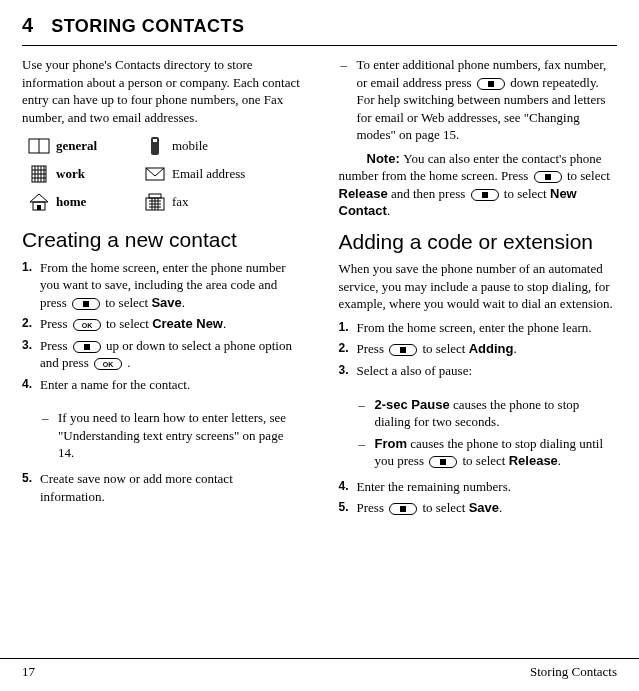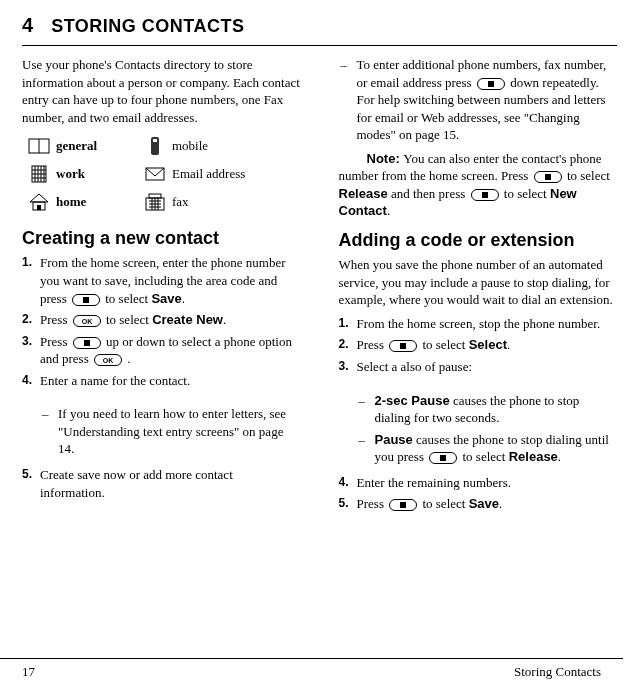--- a/index.html
+++ b/index.html
@@ -51,22 +51,22 @@
     display: flex;
     align-items: center;
     height: 28px;
   }
   .icon-cell-i { width: 34px; display:flex; justify-content:center; }
   .icon-cell-t { width: 82px; font-weight: bold; }
   .icon-cell-i2 { width: 34px; display:flex; justify-content:center; }
   .icon-cell-t2 { flex:1; }
   h2.section {
     font-family: Arial, Helvetica, sans-serif;
-    font-size: 18px;
-    font-weight: bold;
+    font-size: 21px;
+    font-weight: normal;
     margin: 8px 0 4px 0;
   }
   ol.steps { list-style: none; padding-left: 0; }
   ol.steps > li {
     display: flex;
     margin-bottom: 4px;
   }
   ol.steps > li > .num {
     font-family: Arial, Helvetica, sans-serif;
     font-weight: bold;
@@ -86,21 +86,21 @@
   ul.dash > li > span { flex:1; }
   .b { font-family: Arial, Helvetica, sans-serif; font-weight: bold; }
   .inline-icon {
     display: inline-block;
     vertical-align: middle;
     margin: 0 2px;
   }
   .note-label { font-family: Arial, Helvetica, sans-serif; font-weight:bold;padding-left:28px; }
   .footer {
     position: absolute;
-    left: 0; right: 16px; bottom: 10px;
+    left: 0; right: 0; bottom: 10px;
     border-top: 1px solid #000;
     padding: 4px 22px 0 22px;
     display: flex;
     justify-content: space-between;
     font-size: 13px;
   }
   svg { display:block; }
 </style>
 </head>
 <body>
@@ -282,43 +282,43 @@
             </svg></span><span> to select </span><span class="b">New Contact</span><span>.</span>
       </p>
 
       <h2 class="section">Adding a code or extension</h2>
 
       <p>When you save the phone number of an automated service, you may include a pause to stop dialing, for example, where you would wait to dial an extension.</p>
 
       <ol class="steps">
         <li>
             <span class="num">1.</span>
-            <span class="body">From the home screen, stop the phone number.</span>
+            <span class="body">From the home screen, enter the phone learn.</span>
           </li>
         <li>
             <span class="num">2.</span>
             <span class="body">
           <span>Press </span><span class="inline-icon"><svg width="28" height="12">
                   <use href="#pill-icon"></use>
-                </svg></span><span> to select </span><span class="b">Select</span><span>.</span>
+                </svg></span><span> to select </span><span class="b">Adding</span><span>.</span>
         </span>
           </li>
         <li>
             <span class="num">3.</span>
             <span class="body">
           <span>Select a also of pause:</span>
           <ul class="dash">
             <li>
                   <span>
               <span class="b">2-sec Pause</span><span> causes the phone to stop dialing for two seconds.</span>
             </span>
                 </li>
             <li>
                   <span>
-              <span class="b">Pause</span><span> causes the phone to stop dialing until you press </span><span class="inline-icon"><svg width="28" height="12">
+              <span class="b">From</span><span> causes the phone to stop dialing until you press </span><span class="inline-icon"><svg width="28" height="12">
                         <use href="#pill-icon"></use>
                       </svg></span><span> to select </span><span class="b">Release</span><span>.</span>
             </span>
                 </li>
           </ul>
         </span>
           </li>
         <li>
             <span class="num">4.</span>
             <span class="body">Enter the remaining numbers.</span>

